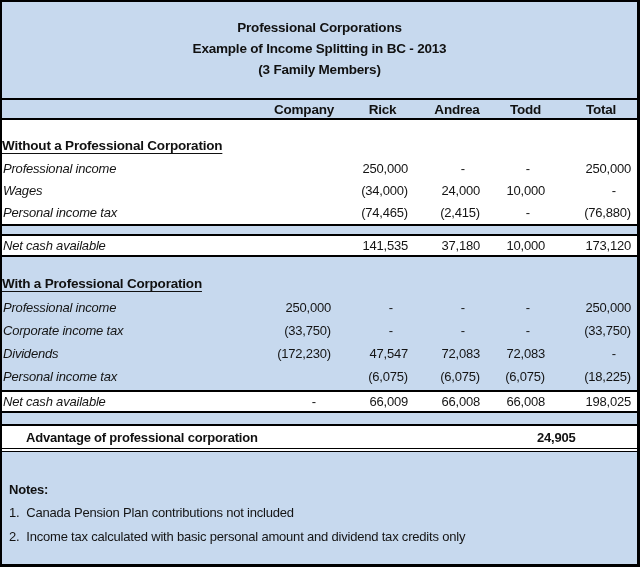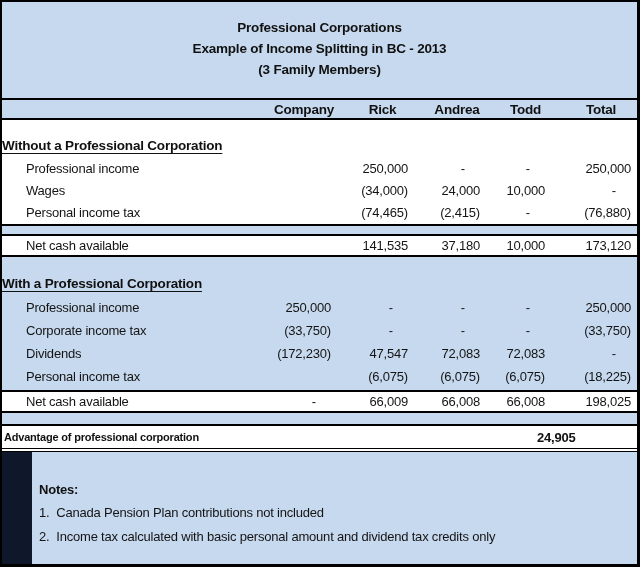--- a/index.html
+++ b/index.html
@@ -53,21 +53,21 @@
   .sec-blue{height:135px;background:var(--blue);border-bottom:2px solid var(--line);padding-top:15px;}
   .sec-heading{
     font-weight:bold;font-size:13.5px;line-height:24px;
     color:#111;
     text-decoration:underline;
     text-underline-offset:3px;
   }
   .sec-white .data-row{line-height:22px;}
   .sec-blue .data-row{line-height:23px;}
   .cell{font-size:13px;}
-  .cell.label{padding-left:24px;}
+  .cell.label{padding-left:1px;font-style:italic;}
   .cell.num{text-align:right;padding-right:6px;}
   .cell.num.dash{padding-right:21px;}
   
   .band1{
     height:12px;background:var(--blue);
     border-top:2px solid var(--line);
     border-bottom:2px solid var(--line);
   }
   .band2{
     height:13px;background:var(--blue);
@@ -81,30 +81,29 @@
   .net-row .cell{line-height:19px;}
   
   .advantage-row{
     height:26px;background:#fff;
     border-bottom:4px double var(--line);
     display:grid;
     grid-template-columns:1fr 100px;
     align-items:center;
   }
   .advantage-row .adv-label{
-    font-weight:bold;font-size:11px;padding-left:2px;color:#111;
+    font-weight:bold;font-size:13px;padding-left:24px;color:#111;
   }
   .advantage-row .adv-total{
     font-weight:bold;font-size:13px;text-align:left;padding-right:16px;color:#111;
   }
   
   .notes{
     flex:1;background:var(--blue);
     padding:26px 8px 0 7px;
-    margin-left:30px;
   }
   .notes .notes-heading{font-weight:bold;font-size:13px;line-height:23px;color:#111;}
   .notes .note-item{font-size:13px;line-height:23.5px;white-space:pre-wrap;}
 </style>
 </head>
 <body>
 
 <div class="sheet">
 
   <div class="title-block">

